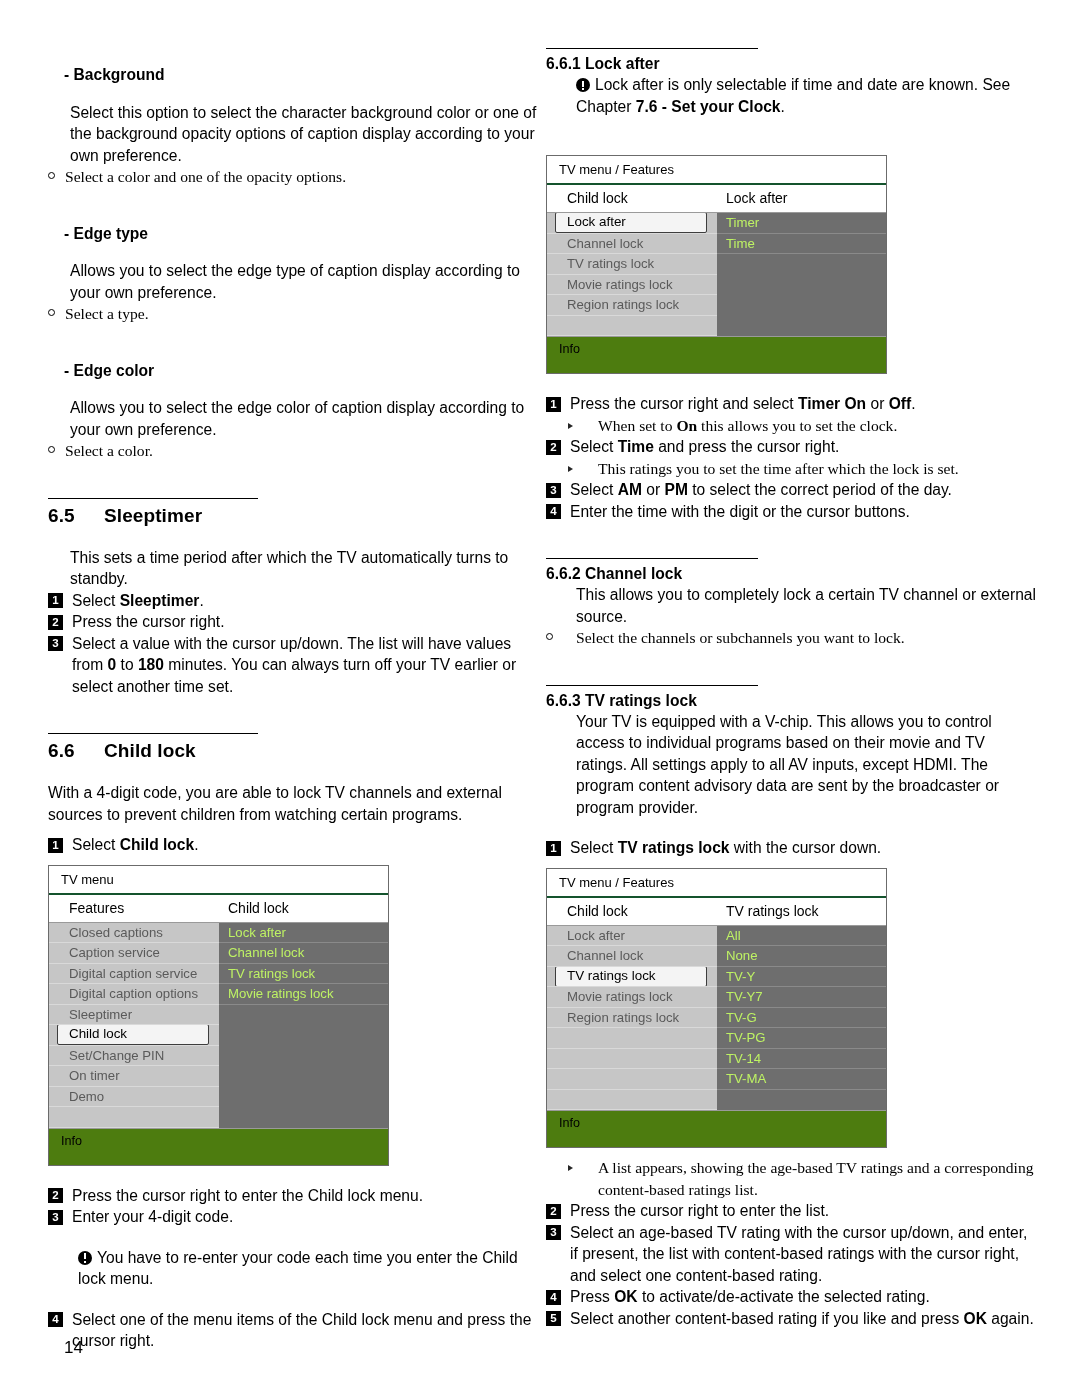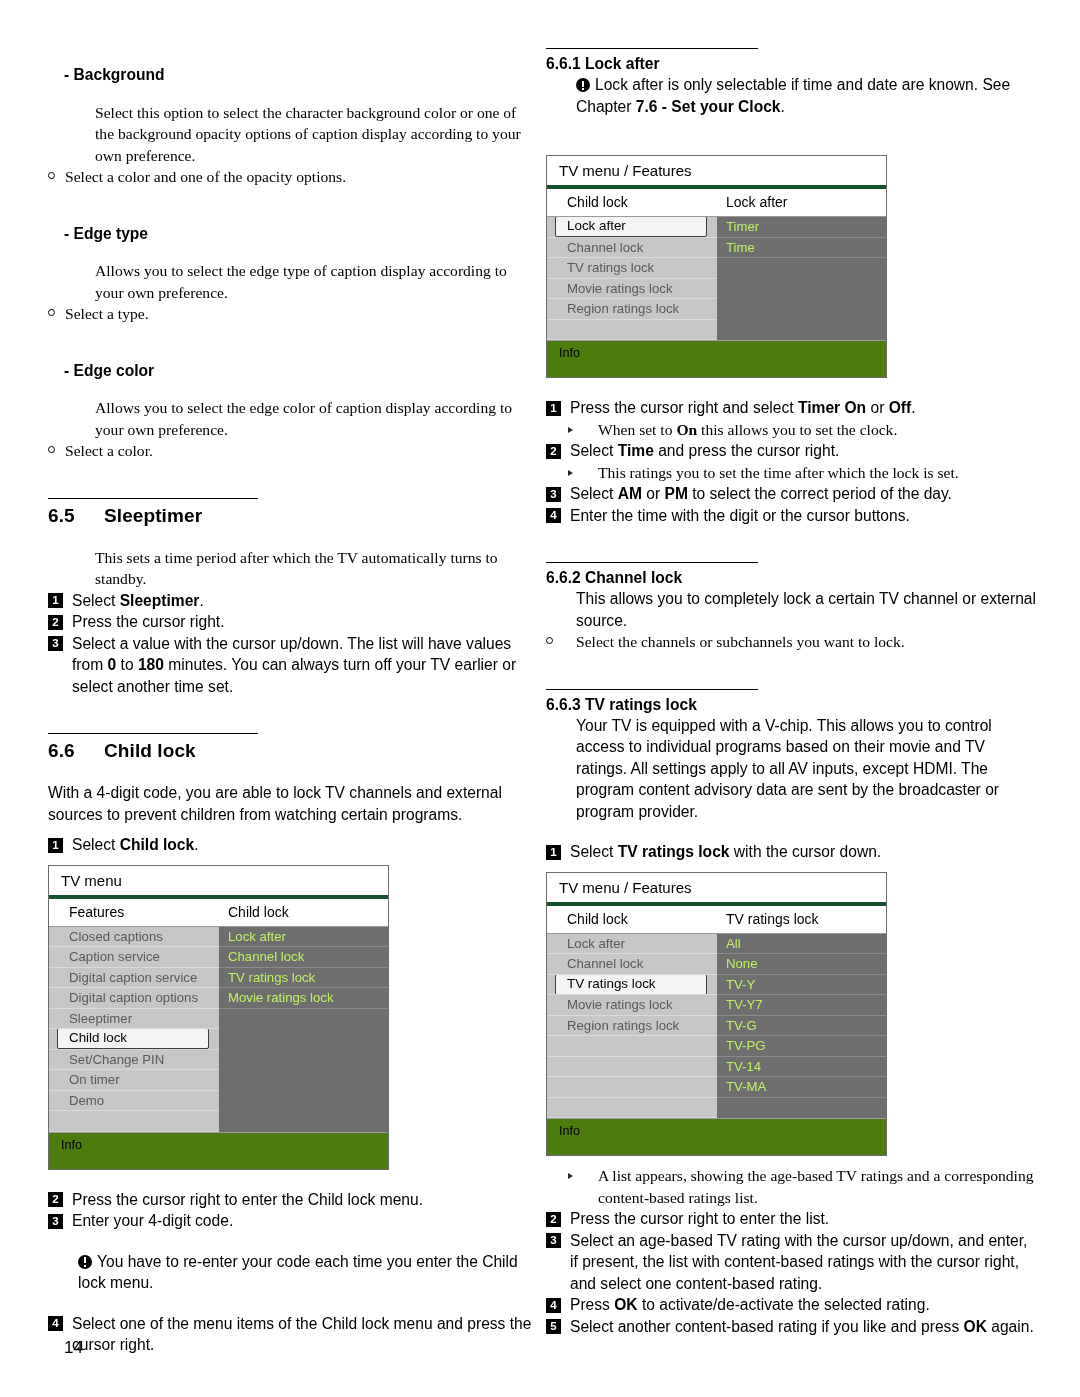--- a/index.html
+++ b/index.html
@@ -30,21 +30,21 @@
   .col-left  { left: 48px; }
   .col-right { left: 546px; }
 
   
   .para {
     font-size: 15.6px;
     line-height: 21.5px;
     margin: 0 0 0 0;
     text-align: left;
   }
-  .indent { margin-left: 47px; font-family: Liberation Serif, serif; }
+  .indent { margin-left: 22px; }
   .indent2 { margin-left: 30px; }
 
   .subhead {
     font-size: 15.6px;
     line-height: 21.5px;
     font-weight: bold;
     margin: 16px;
   }
 
   .gap-sm { height: 9px; }
@@ -163,22 +163,22 @@
   .tvmenu {
     border: 1.3px solid #6b6b6b;
     background: #ffffff;
     font-size: 13.2px;
     width: 341px;
     box-sizing: border-box;
   }
   .tv-crumb {
     padding: 6px 0 6px 12px;
     color: #000;
-    font-size: 15px;
-    border-bottom: 4px solid #14532d;
+    font-size: 13px;
+    border-bottom: 2px solid #14532d;
     background: #fff;
   }
   .tv-headrow {
     display: flex;
     background: #fff;
     border-bottom: 1.3px solid #9a9a9a;
   }
   .tv-headrow .h-left {
     width: 170px;
     flex: 0 0 auto;

